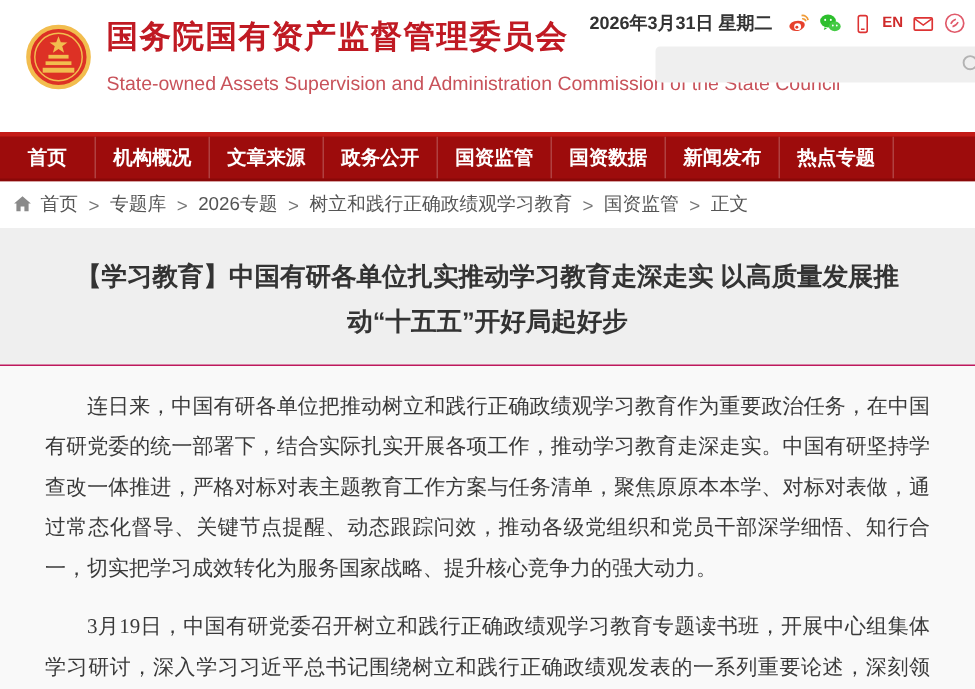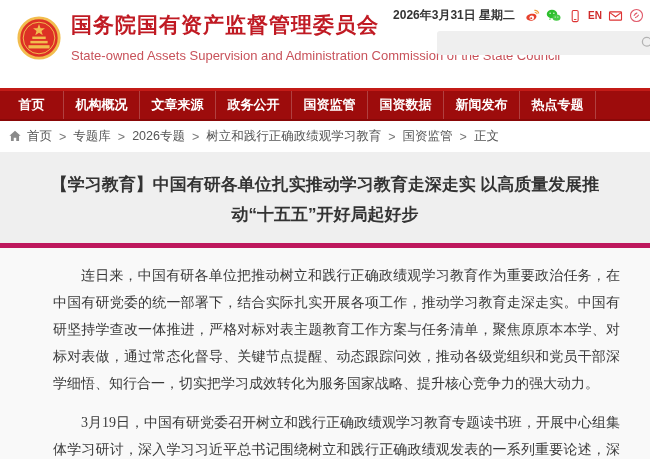--- a/index.html
+++ b/index.html
@@ -35,27 +35,27 @@
   
   .crumbs { height:31px; display:flex; align-items:center; padding-left:8px; background:#fff;
             font-size:12.5px; color:#555; }
   .crumbs .sep { margin:0 7px; color:#777; }
   .crumb { cursor:pointer; }
   .crumb:last-child { cursor:default; }
   .home-ic { width:14px; height:14px; margin-right:5px; margin-top:-1px; }
 
   
   .content { background:#f1f1f1; min-height:325px; }
-  .title-block { padding:18px 34px 13px; background:#efefef; border-bottom:5px solid #be185d; }
+  .title-block { padding:18px 34px 13px; background:#efefef; border-bottom:1px solid #be185d; }
   .art-title { font-size:17px; line-height:30px; font-weight:bold; color:#333; text-align:center; }
   .meta { margin-top:11px; text-align:center; font-size:12px; color:#666; }
   .meta .gap { display:inline-block; width:34px; }
   .body-block { background:#f9f9f9; padding:14px 30px 40px; }
   .body-block p { font-family:"Liberation Serif", serif; font-size:14px; color:#3a3a3a;
-                  line-height:27px; text-align:justify; text-indent:2em; margin-bottom:12px;margin-left:23px; }
+                  line-height:27px; text-align:justify; text-indent:2em; margin-bottom:12px; }
 </style>
 </head>
 <body>
 
 <div class="header">
   <div class="brand">
     <svg class="emblem" viewBox="0 0 48 50">
       <circle cx="24" cy="25" r="21" fill="#dd3125" stroke="#f2bd4e" stroke-width="3"></circle>
       <circle cx="24" cy="25" r="16.5" fill="none" stroke="#f2bd4e" stroke-width="1"></circle>
       <polygon points="24,10.5 25.6,14.8 30.2,14.9 26.6,17.6 27.9,22 24,19.4 20.1,22 21.4,17.6 17.8,14.9 22.4,14.8" fill="#f2bd4e"></polygon>

